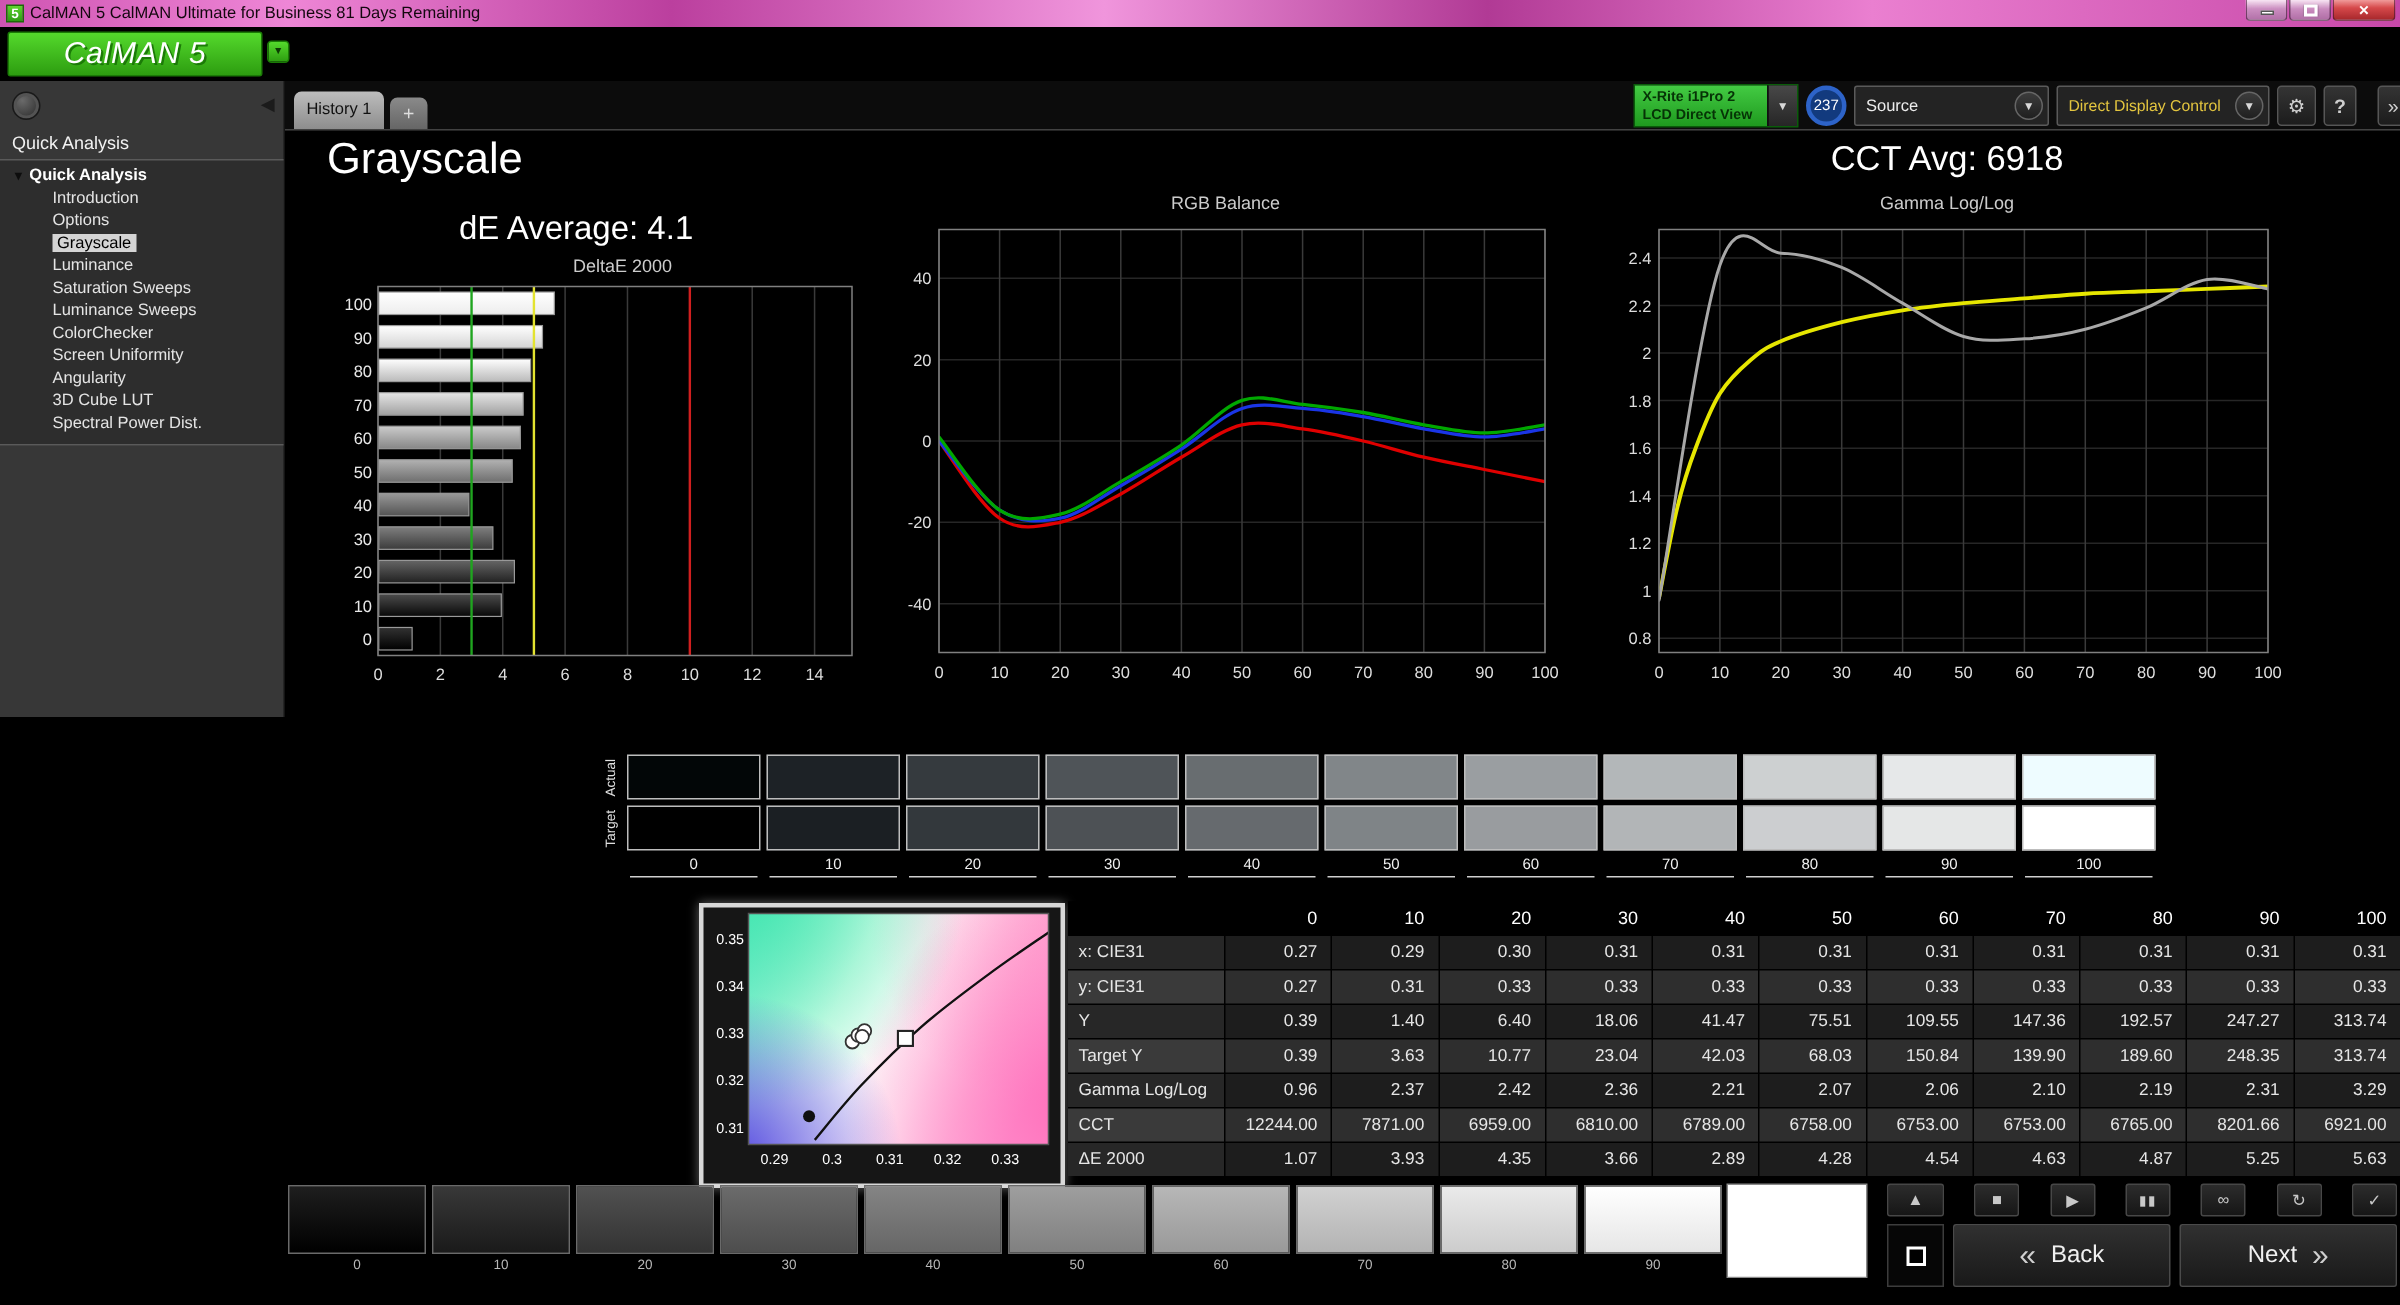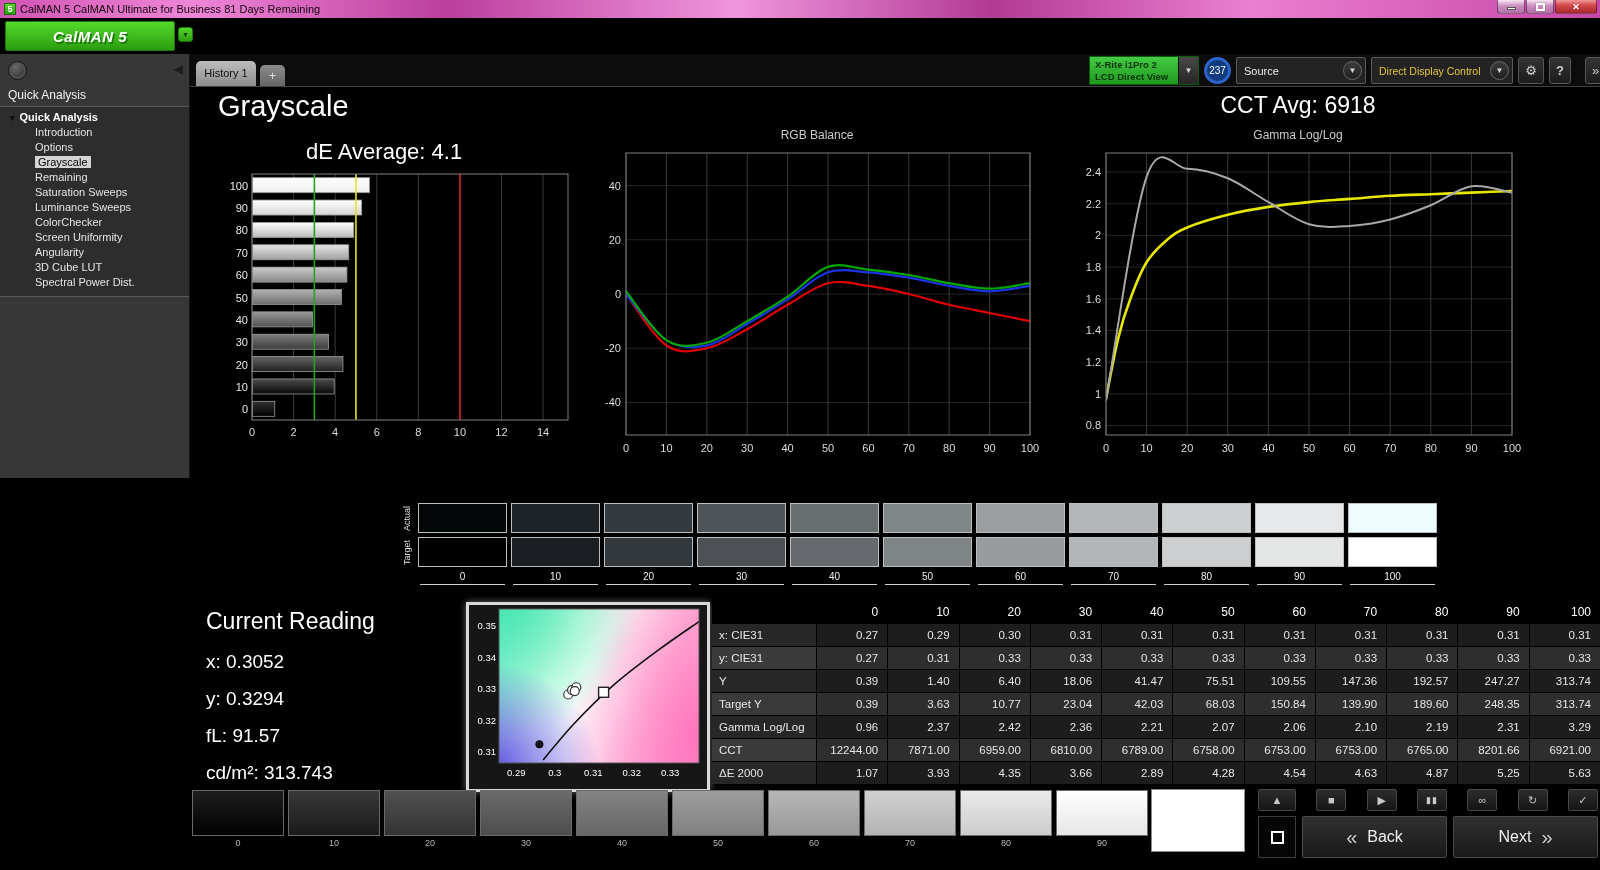--- a/index.html
+++ b/index.html
@@ -14,21 +14,21 @@
 .win-icon{width:12px;height:12px;margin:0 4px;background:linear-gradient(#5fd52f,#2f9b13);color:#fff;font-size:9px;font-weight:bold;display:flex;align-items:center;justify-content:center;border:1px solid #1c6a08}
 .win-title{font-size:11px;color:#14070f}
 .win-buttons{position:absolute;right:3px;top:0;display:flex;gap:1px}
 .win-btn{width:28px;height:14px;border:1px solid rgba(60,20,50,.6);border-top:none;border-radius:0 0 3px 3px;display:flex;align-items:center;justify-content:center;color:#fff;font-size:9px;background:linear-gradient(rgba(255,255,255,.85),rgba(200,190,205,.55) 45%,rgba(150,140,160,.5))}
 .win-btn.close{width:42px;background:linear-gradient(#f09a9a,#d6494b 40%,#a8282c);font-weight:bold}
 .ic-min{width:9px;height:3px;background:#fff;border:1px solid #555;margin-top:4px}
 .ic-max{width:9px;height:8px;border:2px solid #fff;background:transparent;box-shadow:0 0 1px #555}
 
 
 .logo{position:absolute;left:5px;top:21px;width:170px;height:30px;background:linear-gradient(#54d92c,#2d9d10);display:flex;align-items:center;justify-content:center;border-radius:2px;border:1px solid #1a7a06}
-.logo span{font-size:15px;font-weight:bold;font-style:italic;color:#fff;text-shadow:1.5px 1.5px 0 #1c7a08;letter-spacing:.5px}
+.logo span{font-size:20px;font-weight:normal;font-style:italic;color:#fff;text-shadow:1.5px 1.5px 0 #1c7a08;letter-spacing:.5px}
 .logo-arrow{position:absolute;left:178px;top:27px;width:15px;height:15px;background:linear-gradient(#54d92c,#2d9d10);border-radius:3px;color:#0c3a04;font-size:7px;display:flex;align-items:center;justify-content:center;border:1px solid #1a7a06}
 
 
 .sidebar{position:absolute;left:0;top:54px;width:190px;height:424px;background:#373737;border-right:1px solid #141414}
 .side-round-btn{position:absolute;left:8px;top:7px;width:19px;height:19px;border-radius:50%;background:radial-gradient(circle at 35% 30%,#6a6a6a,#242424);border:1px solid #191919;box-shadow:inset 0 0 0 2px #535353}
 .side-collapse{position:absolute;right:6px;top:8px;color:#1b1b1b;font-size:12px}
 .side-header{position:absolute;left:8px;top:34px;font-size:12px;color:#f2f2f2}
 .tree{position:absolute;left:0;top:52px;width:189px;background:#2d2d2d;border-top:1px solid #5a5a5a;border-bottom:1px solid #5a5a5a;padding:3px 0 6px 0}
 .tree-root{font-size:11px;font-weight:bold;color:#fff;height:15px;line-height:15px;padding-left:10px}
 .tree-root .tw{color:#0d0d0d;margin-right:5px;font-size:9px}
@@ -146,21 +146,21 @@
   <div class="sidebar">
     <div class="side-round-btn"></div>
     <div class="side-collapse">◀</div>
     <div class="side-header">Quick Analysis</div>
     <div class="tree">
       <div class="tree-root"><span class="tw">▾</span><span>Quick Analysis</span></div>
       <div id="tree-items">
           <div class="tree-item"><span>Introduction</span></div>
           <div class="tree-item"><span>Options</span></div>
           <div class="tree-item"><span class="sel">Grayscale</span></div>
-          <div class="tree-item"><span>Remaining</span></div>
+          <div class="tree-item"><span>Luminance</span></div>
           <div class="tree-item"><span>Saturation Sweeps</span></div>
           <div class="tree-item"><span>Luminance Sweeps</span></div>
           <div class="tree-item"><span>ColorChecker</span></div>
           <div class="tree-item"><span>Screen Uniformity</span></div>
           <div class="tree-item"><span>Angularity</span></div>
           <div class="tree-item"><span>3D Cube LUT</span></div>
           <div class="tree-item"><span>Spectral Power Dist.</span></div>
         </div>
     </div>
   </div>
@@ -193,20 +193,21 @@
           <span>»</span>
         </div>
     </div>
   </div>
 
   <div class="h-title">Grayscale</div>
   <div class="h-de">dE Average: 4.1</div>
   <div class="h-cct">CCT Avg: 6918</div>
 
   <div class="chartbox" id="box-de">
+    <div class="chart-title">DeltaE 2000</div>
     <svg id="svg-de" width="356" height="272">
         <line x1="30" x2="30" y1="4" y2="250" stroke="#3a3a3a" stroke-width="1"></line>
         <text x="30" y="266" fill="#ddd" font-size="11" text-anchor="middle">0</text>
         <line x1="71.57894736842104" x2="71.57894736842104" y1="4" y2="250" stroke="#3a3a3a" stroke-width="1"></line>
         <text x="71.57894736842104" y="266" fill="#ddd" font-size="11" text-anchor="middle">2</text>
         <line x1="113.1578947368421" x2="113.1578947368421" y1="4" y2="250" stroke="#3a3a3a" stroke-width="1"></line>
         <text x="113.1578947368421" y="266" fill="#ddd" font-size="11" text-anchor="middle">4</text>
         <line x1="154.73684210526318" x2="154.73684210526318" y1="4" y2="250" stroke="#3a3a3a" stroke-width="1"></line>
         <text x="154.73684210526318" y="266" fill="#ddd" font-size="11" text-anchor="middle">6</text>
         <line x1="196.3157894736842" x2="196.3157894736842" y1="4" y2="250" stroke="#3a3a3a" stroke-width="1"></line>
@@ -461,27 +462,20 @@
         </div>
         <div class="strip-col">
           <div class="sw" style="background: rgb(238, 252, 255);"></div>
           <div class="sw" style="background: rgb(255, 255, 255);"></div>
           <div class="sw-num">100</div>
           <div class="sw-line"></div>
         </div>
       </div>
   </div>
 
-  <div class="reading">
-    <div class="reading-title">Current Reading</div>
-    <div class="reading-line">x: 0.3052</div>
-    <div class="reading-line">y: 0.3294</div>
-    <div class="reading-line">fL: 91.57</div>
-    <div class="reading-line">cd/m²: 313.743</div>
-  </div>
 
   <div class="cie">
     <div id="cie-grad"></div>
     <svg id="svg-cie" width="238" height="184">
         <text x="27" y="24.285714285714306" fill="#fff" font-size="9.5" text-anchor="end">0.35</text>
         <text x="27" y="55.714285714285595" fill="#fff" font-size="9.5" text-anchor="end">0.34</text>
         <text x="27" y="87.14285714285707" fill="#fff" font-size="9.5" text-anchor="end">0.33</text>
         <text x="27" y="118.57142857142853" fill="#fff" font-size="9.5" text-anchor="end">0.32</text>
         <text x="27" y="150" fill="#fff" font-size="9.5" text-anchor="end">0.31</text>
         <text x="47.30769230769231" y="171" fill="#fff" font-size="9.5" text-anchor="middle">0.29</text>

